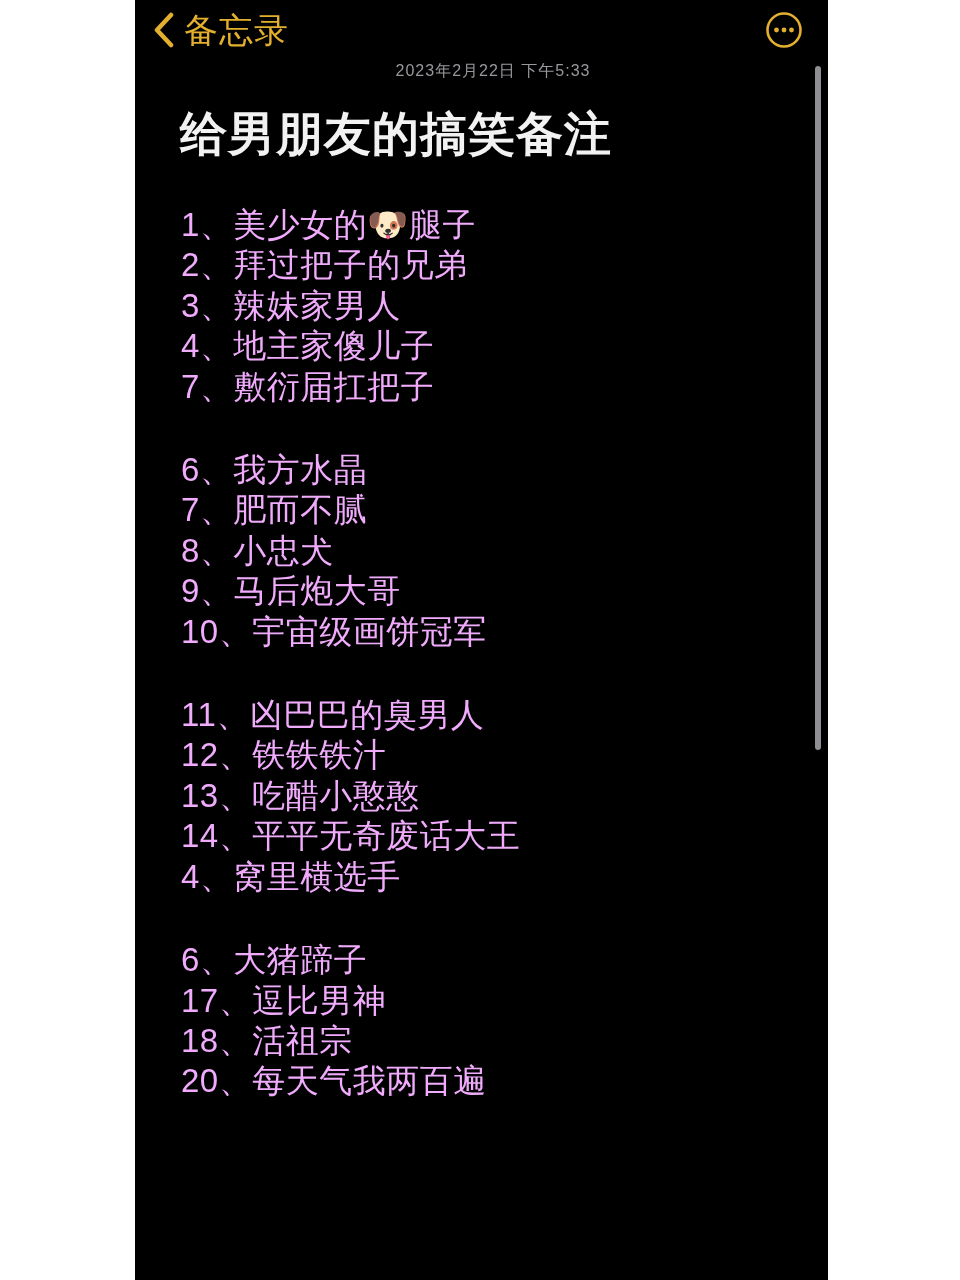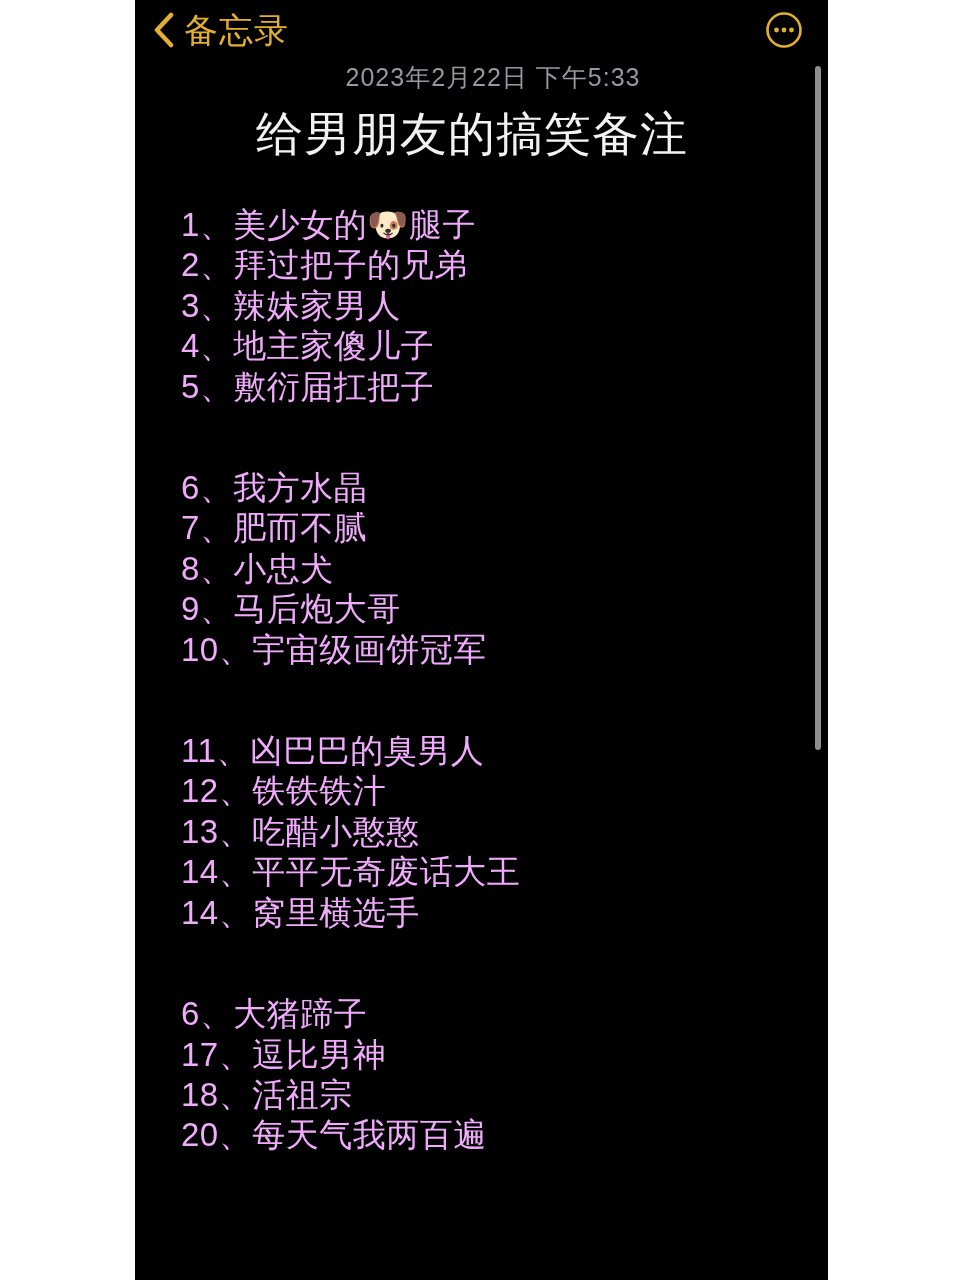--- a/index.html
+++ b/index.html
@@ -35,46 +35,45 @@
   }
   .chevron { width: 22px; height: 36px; display: block; }
   .more-btn { width: 40px; height: 40px; display: block; cursor: pointer; }
 
   
   .date {
     position: absolute;
     top: 61px; left: 0; right: 0;
     text-align: center;
     color: #98989E;
-    font-size: 25px;
+    font-size: 16px;
     letter-spacing: 1px;
     padding-left: 23px;
   }
 
   
   .title {
     position: absolute;
     top: 103px; left: 45px; right: 64px;
     color: #F2F2F2;
     font-size: 47px;
-    font-weight: 400;
+    font-weight: 700;
     letter-spacing: 1px;
-    text-align: center;
   }
 
   
   .list {
     position: absolute;
     top: 205px; left: 46px; right: 60px;
     color: #f0abfc;
     font-size: 33px;
     line-height: 40.4px;
     letter-spacing: 0.5px;
   }
-  .group + .group { margin-top: 61px; }
+  .group + .group { margin-top: 43px; }
 
   
   .scrollbar {
     position: absolute;
     top: 66px; left: 680px;
     width: 6px; height: 684px;
     background: #8E8E93;
     border-radius: 3px;
   }
 </style>
@@ -102,35 +101,35 @@
     <div class="date">2023年2月22日 下午5:33</div>
 
     <div class="title">给男朋友的搞笑备注</div>
 
     <div class="list">
         <div class="group">
           <div class="line">1、美少女的🐶腿子</div>
           <div class="line">2、拜过把子的兄弟</div>
           <div class="line">3、辣妹家男人</div>
           <div class="line">4、地主家傻儿子</div>
-          <div class="line">5、敷衍届扛把子</div>
+          <div class="line">7、敷衍届扛把子</div>
         </div>
         <div class="group">
           <div class="line">6、我方水晶</div>
           <div class="line">7、肥而不腻</div>
           <div class="line">8、小忠犬</div>
           <div class="line">9、马后炮大哥</div>
           <div class="line">10、宇宙级画饼冠军</div>
         </div>
         <div class="group">
           <div class="line">11、凶巴巴的臭男人</div>
           <div class="line">12、铁铁铁汁</div>
           <div class="line">13、吃醋小憨憨</div>
           <div class="line">14、平平无奇废话大王</div>
-          <div class="line">14、窝里横选手</div>
+          <div class="line">4、窝里横选手</div>
         </div>
         <div class="group">
           <div class="line">6、大猪蹄子</div>
           <div class="line">17、逗比男神</div>
           <div class="line">18、活祖宗</div>
           <div class="line">20、每天气我两百遍</div>
         </div>
       </div>
 
     <div class="scrollbar"></div>

